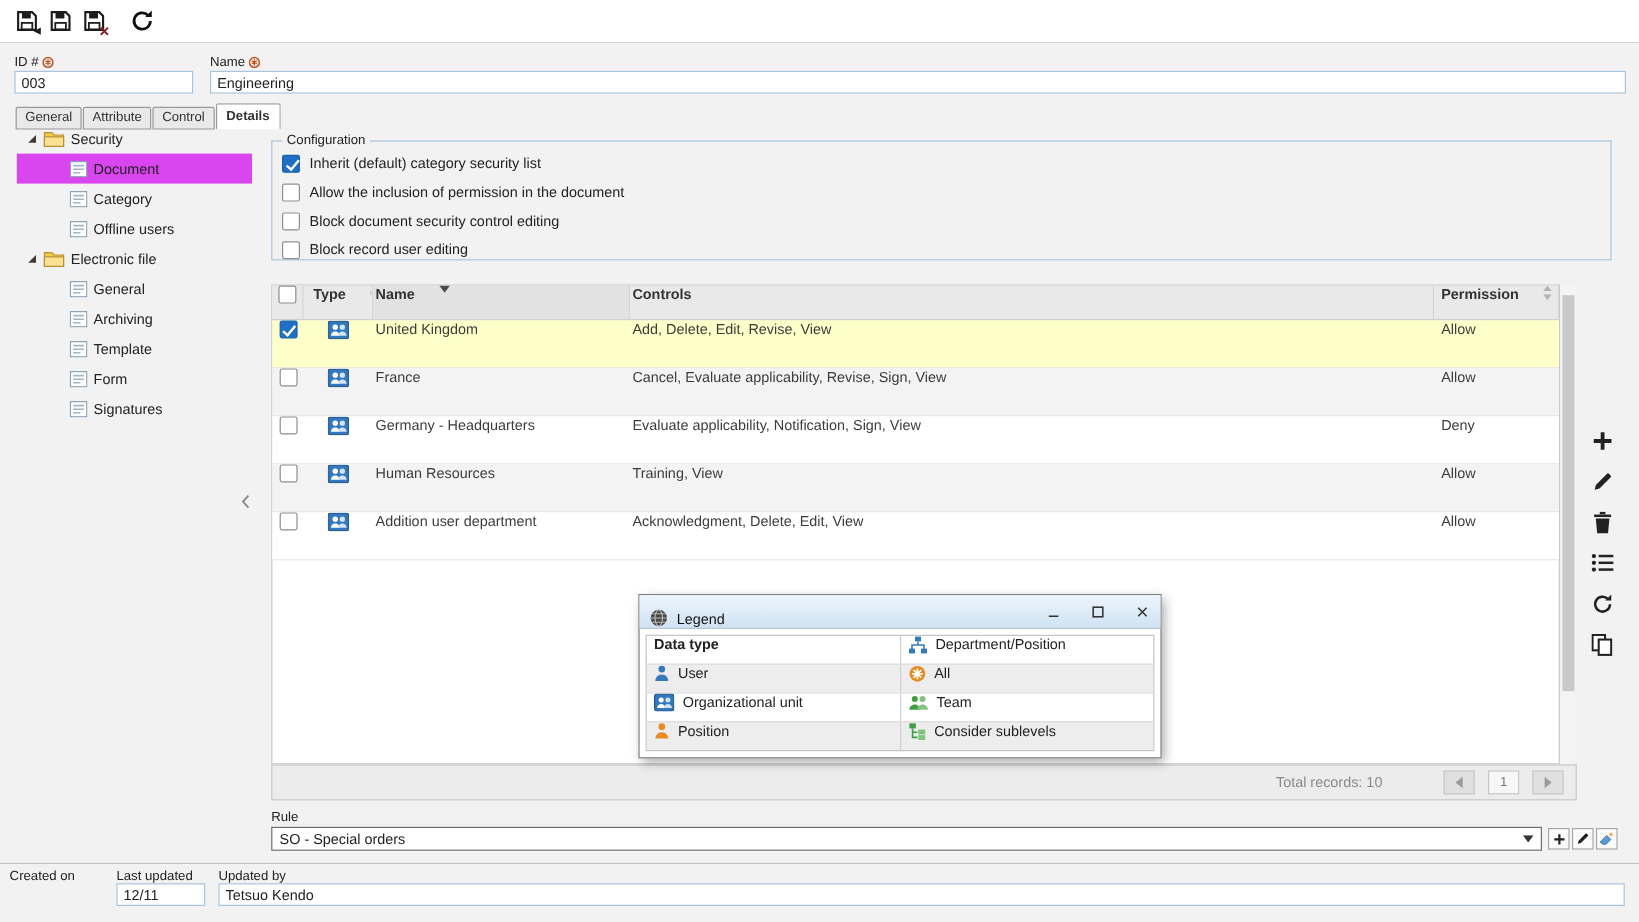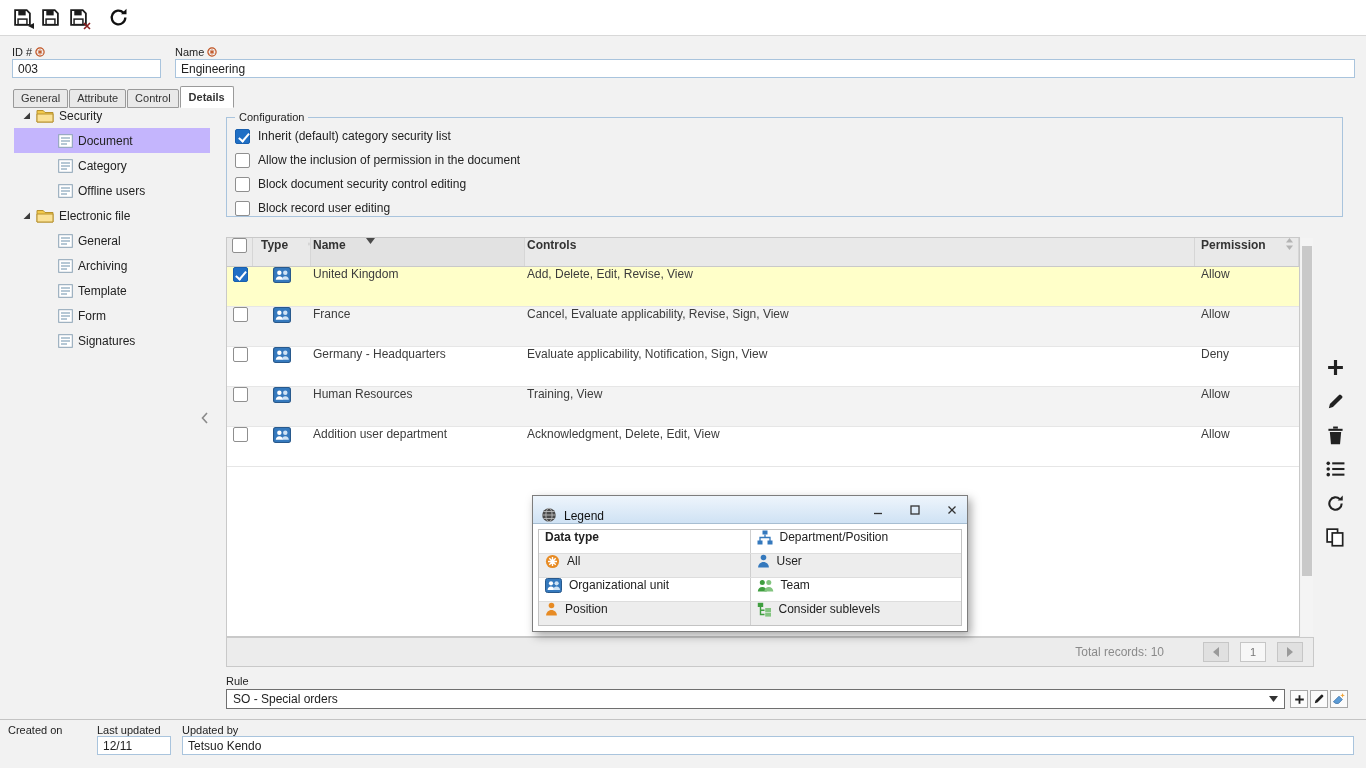--- a/index.html
+++ b/index.html
@@ -27,21 +27,21 @@
   #tabs{position:absolute;left:13px;top:86px;display:flex;align-items:flex-end;gap:1px}
   .tab{border:1px solid #9a9a9a;background:#e9e9e9;padding:2px 7px 3px;font-size:11px;
        border-radius:2px 2px 0 0;cursor:pointer;color:#333}
   .tab.on{background:#fff;font-weight:bold;padding:4px 8px 4px;border-bottom-color:#fff}
 
   
   #tree{position:absolute;left:0;top:103px;width:218px}
   .trow{height:25px;display:flex;align-items:center;gap:5px;margin:0 8px 0 14px;cursor:pointer}
   .trow.folder{padding-left:8px}
   .trow.child{padding-left:44px}
-  .trow.on{background:#c4b5fd}
+  .trow.on{background:#d946ef}
   .twisty{display:flex;width:9px}
   #splitter{position:absolute;left:201px;top:410px;width:10px;height:16px;display:flex;align-items:center;cursor:pointer}
 
   
   #config{position:absolute;left:226px;top:111px;width:1117px;height:106px;border:1px solid #a9c4dd;
           margin:0;padding:1px 8px 0}
   #config legend{font-size:11px;padding:0 4px;color:#222}
   .copt{display:flex;align-items:center;gap:8px;height:24px;cursor:pointer}
 
   
@@ -66,21 +66,21 @@
   .grow .gc-type{justify-content:center;padding-left:0}
   .ghead .gc-name{background:#e2e2e2}
 
   
   #vscroll{position:absolute;left:1301px;top:238px;width:12px;height:398px;background:#f4f4f4;cursor:pointer}
   #vthumb{position:absolute;left:1px;top:8px;width:10px;height:330px;background:#c9c9c9}
 
   
   #gridfooter{position:absolute;left:226px;top:637px;width:1088px;height:30px;background:#ececec;
               border:1px solid #c9c9c9;display:flex;align-items:center;justify-content:flex-end;padding-right:10px;gap:11px}
-  #total-label{color:#8a8a8a;margin-right:28px}
+  #total-label{color:#8a8a8a;margin-right:40px}
   .pgbtn{width:26px;height:20px;border:1px solid #c6c6c6;background:#e0e0e0;display:flex;
          align-items:center;justify-content:center;cursor:pointer}
   #page-box{width:26px;height:20px;border:1px solid #c6c6c6;background:#f7f7f7;display:flex;
             align-items:center;justify-content:center;color:#777;font-size:11px}
 
   
   #sidetools{position:absolute;left:1318px;top:355px;width:34px;display:flex;flex-direction:column;align-items:center;gap:10px}
   .sbtn{width:24px;height:24px;display:flex;align-items:center;justify-content:center;cursor:pointer;color:#222}
 
   
@@ -570,30 +570,30 @@
         </div>
         <div class="lc">
           <svg width="16" height="15">
               <use href="#i-dept"></use>
             </svg>
           <span>Department/Position</span>
         </div>
       </div>
       <div class="lrow alt">
         <div class="lc">
+          <svg width="13" height="14" style="color:#3579bd">
+              <use href="#i-person"></use>
+            </svg>
+          <span>User</span>
+        </div>
+        <div class="lc">
           <svg width="15" height="15">
               <use href="#i-all"></use>
             </svg>
           <span>All</span>
-        </div>
-        <div class="lc">
-          <svg width="13" height="14" style="color:#3579bd">
-              <use href="#i-person"></use>
-            </svg>
-          <span>User</span>
         </div>
       </div>
       <div class="lrow">
         <div class="lc">
           <svg width="17" height="15">
               <use href="#i-orgunit"></use>
             </svg>
           <span>Organizational unit</span>
         </div>
         <div class="lc">

